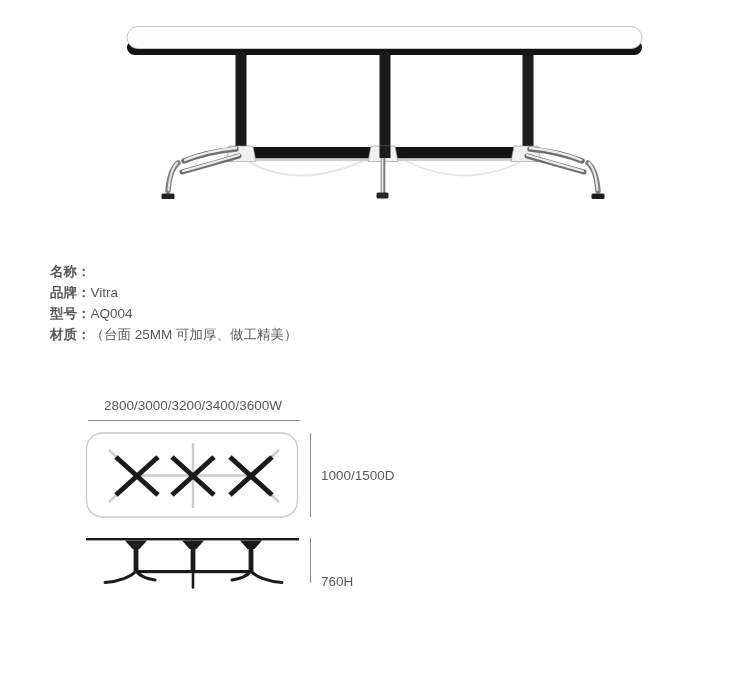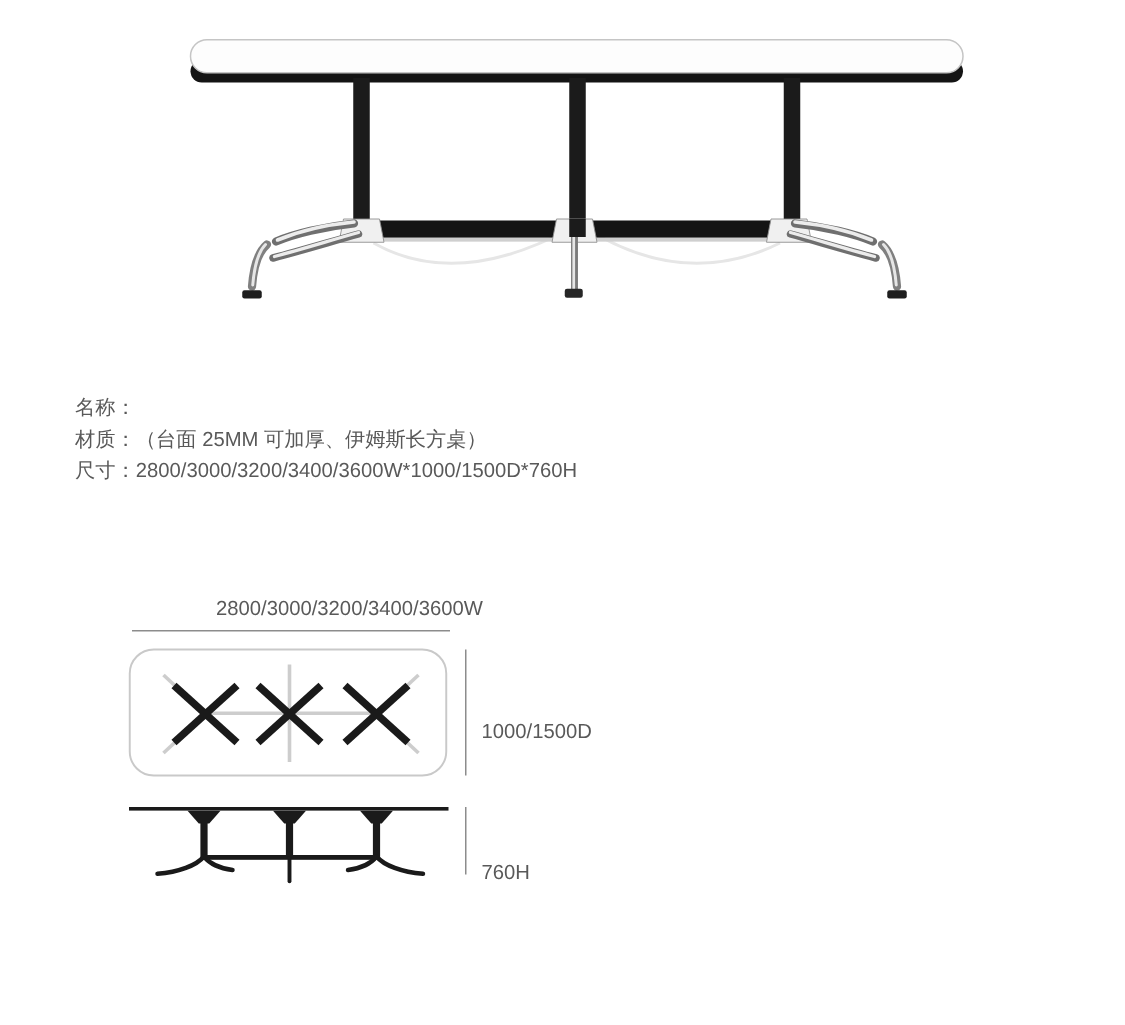--- a/index.html
+++ b/index.html
@@ -23,36 +23,36 @@
   .specs {
     position: absolute;
     left: 50px;
     top: 261px;
     width: 650px;
     font-size: 13.5px;
     line-height: 21px;
     color: #595959;
   }
   .spec-row { display: flex; align-items: flex-start; }
-  .spec-label { white-space: nowrap; }
+  .spec-label { white-space: nowrap; font-weight: bold; }
   .spec-value { }
   .spec-value .line { display: block; }
   .diagram-svg {
     position: absolute;
     left: 0; top: 390px;
     width: 460px; height: 210px;
   }
   .dim-label {
     position: absolute;
     font-size: 13.5px;
     color: #595959;
     white-space: nowrap;
   }
-  .dim-label-width  { left: 104px; top: 398px; margin-left: 40px; }
-  .dim-label-depth  { left: 321px; top: 480px; }
+  .dim-label-width  { left: 104px; top: 398px; }
+  .dim-label-depth  { left: 321px; top: 468px; }
   .dim-label-height { left: 321px; top: 574px; }
 </style>
 </head>
 <body>
 
 <div class="page">
 
   <svg class="photo-svg" viewBox="0 0 750 215" xmlns="http://www.w3.org/2000/svg">
 
     <g>
@@ -109,28 +109,32 @@
       <rect x="381.6" y="158" width="1.8" height="35" fill="#e6e6e6"></rect>
       <rect x="376.5" y="192.5" width="12" height="6" rx="1.5" fill="#262626"></rect>
     </g>
   </svg>
 
   <div class="specs">
     <div class="spec-row">
       <span class="spec-label">名称：</span>
     </div>
     <div class="spec-row">
+      <span class="spec-label">品牌：</span>
+      <span class="spec-value">Vitra</span>
+    </div>
+    <div class="spec-row">
+      <span class="spec-label">型号：</span>
+      <span class="spec-value">AQ004</span>
+    </div>
+    <div class="spec-row">
       <span class="spec-label">材质：</span>
       <span class="spec-value">
-        <span class="line">（台面 25MM 可加厚、伊姆斯长方桌）</span>
+        <span class="line">（台面 25MM 可加厚、做工精美）</span>
       </span>
-    </div>
-    <div class="spec-row">
-      <span class="spec-label">尺寸：</span>
-      <span class="spec-value">2800/3000/3200/3400/3600W*1000/1500D*760H</span>
     </div>
   </div>
 
   <svg class="diagram-svg" viewBox="0 390 460 210" xmlns="http://www.w3.org/2000/svg">
 
     <line x1="88" y1="420.5" x2="300" y2="420.5" stroke="#8c8c8c" stroke-width="1"></line>
 
     <g>
       <rect x="86.5" y="433" width="211" height="84" rx="16" fill="#ffffff" stroke="#c9c9c9" stroke-width="1.3"></rect>
 

